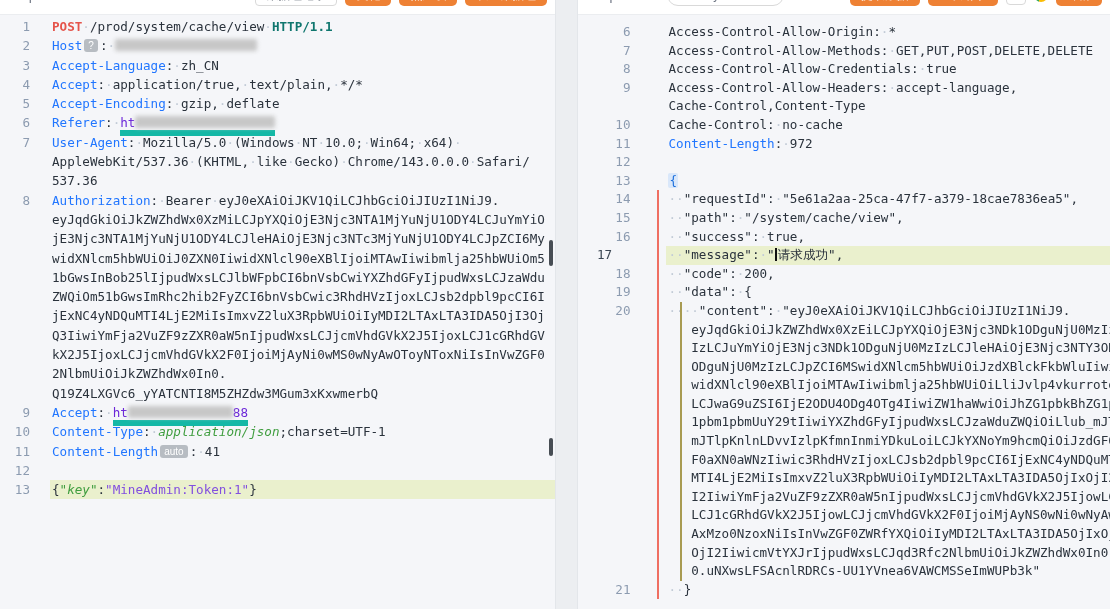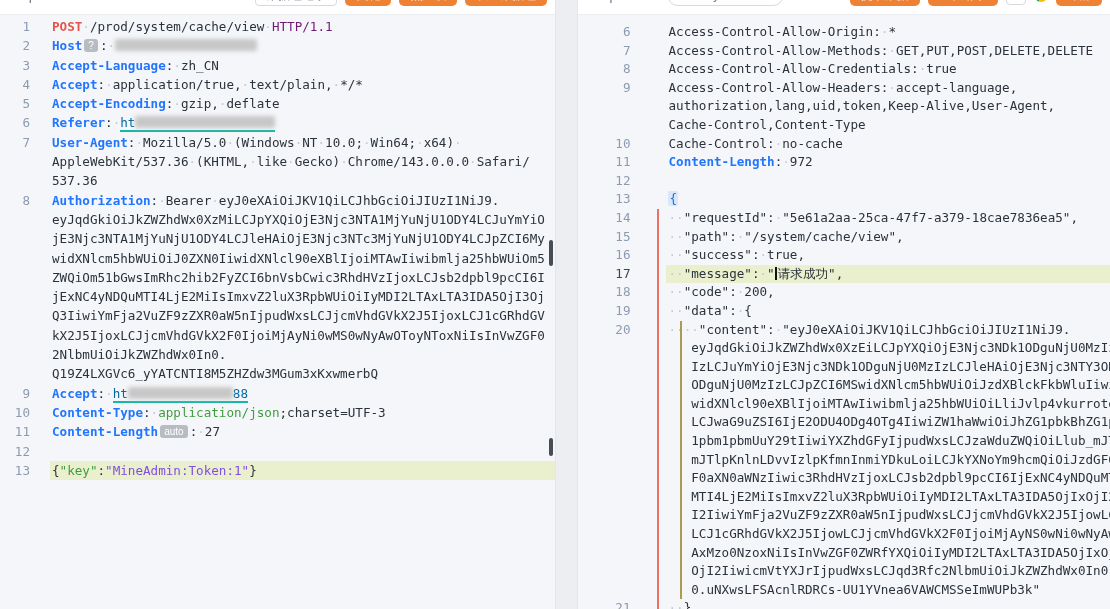--- a/index.html
+++ b/index.html
@@ -58,40 +58,40 @@
   .ed-right{padding-top:8px;}
   .ed-right .row{line-height:18.6px;}
   .row{display:flex;white-space:pre;}
   .row.hl .code{background:#eaf0cd;}
   .ln{
     flex:none;text-align:right;color:#8c9bb0;
     user-select:none;
   }
   .ed-left .ln{width:30px;margin-right:20px;}
   .ed-right .ln{width:52px;margin-right:36px;}
-  .row.nhl .ln{color:#3b4754;}
+  .row.nhl .ln{color:#3b4754;text-align:center;}
   .code{flex:1;position:relative;padding-left:2px;min-height:1em;}
   .tok-p{color:#2a323c;}
   .tok-m{color:#e5544b;font-weight:bold;}
-  .tok-v{color:#701a75;font-weight:normal;}
-  .tok-h{color:#2176ff;font-weight:bold;margin-top:28px;}
-  .tok-g{color:#3f9d3f;}
+  .tok-v{color:#0f766e;font-weight:bold;}
+  .tok-h{color:#2176ff;font-weight:normal;margin-top:28px;}
+  .tok-g{color:#3f9d3f;font-style:italic;}
   .tok-u{color:#8250df;}
   .tok-d{color:#c2cbd6;}
   .tok-bl{color:#1c6fdc;background:#d9e7fa;border-radius:2px;padding:0 1px;}
   .badge{
     display:inline-block;background:#b7bcc2;color:#fff;border-radius:3px;
     font-size:10px;line-height:13px;padding:0 4px;vertical-align:1px;margin:0 2px;
     font-family:"Liberation Sans",sans-serif;
   }
   .redact{
     display:inline-block;height:12px;background:#c7c7c7;border-radius:2px;
     filter:blur(2px);vertical-align:-1px;
   }
-  .lk{border-bottom:2px solid #14b8a6;color:#0369a1;}
+  .lk{border-bottom:6px solid #14b8a6;color:#6d28d9;}
   .caret{
     display:inline-block;width:2px;height:13px;background:#111;
     vertical-align:-2px;margin:0 1px 0 0;
   }
   .guide{position:absolute;top:0;bottom:0;width:2px;}
   .guide-r{left:-9px;background:#ef6f62;}
   .guide-y{left:14px;background:#a89b52;}
   .smark{position:absolute;right:2px;width:4px;background:#474d54;border-radius:2px;z-index:5;}
   .smark1{top:240px;height:26px;}
   .smark2{top:438px;height:18px;}
@@ -117,29 +117,30 @@
       <div class="row"><span class="ln">4</span><span class="code"><span class="tok-h">Accept</span><span class="tok-p">:</span><span class="tok-d">·</span><span class="tok-p">application/true,</span><span class="tok-d">·</span><span class="tok-p">text/plain,</span><span class="tok-d">·</span><span class="tok-p">*/*</span></span></div>
       <div class="row"><span class="ln">5</span><span class="code"><span class="tok-h">Accept-Encoding</span><span class="tok-p">:</span><span class="tok-d">·</span><span class="tok-p">gzip,</span><span class="tok-d">·</span><span class="tok-p">deflate</span></span></div>
       <div class="row"><span class="ln">6</span><span class="code"><span class="tok-h">Referer</span><span class="tok-p">:</span><span class="tok-d">·</span><span class="lk">ht<span class="redact" style="width: 140px;"></span></span></span></div>
       <div class="row"><span class="ln">7</span><span class="code"><span class="tok-h">User-Agent</span><span class="tok-p">:</span><span class="tok-d">·</span><span class="tok-p">Mozilla/5.0</span><span class="tok-d">·</span><span class="tok-p">(Windows</span><span class="tok-d">·</span><span class="tok-p">NT</span><span class="tok-d">·</span><span class="tok-p">10.0;</span><span class="tok-d">·</span><span class="tok-p">Win64;</span><span class="tok-d">·</span><span class="tok-p">x64)</span><span class="tok-d">·</span></span></div>
       <div class="row"><span class="ln"></span><span class="code"><span class="tok-p">AppleWebKit/537.36</span><span class="tok-d">·</span><span class="tok-p">(KHTML,</span><span class="tok-d">·</span><span class="tok-p">like</span><span class="tok-d">·</span><span class="tok-p">Gecko)</span><span class="tok-d">·</span><span class="tok-p">Chrome/143.0.0.0</span><span class="tok-d">·</span><span class="tok-p">Safari/</span></span></div>
       <div class="row"><span class="ln"></span><span class="code"><span class="tok-p">537.36</span></span></div>
       <div class="row"><span class="ln">8</span><span class="code"><span class="tok-h">Authorization</span><span class="tok-p">:</span><span class="tok-d">·</span><span class="tok-p">Bearer</span><span class="tok-d">·</span><span class="tok-p">eyJ0eXAiOiJKV1QiLCJhbGciOiJIUzI1NiJ9.</span></span></div>
       <div class="row"><span class="ln"></span><span class="code"><span class="tok-p">eyJqdGkiOiJkZWZhdWx0XzMiLCJpYXQiOjE3Njc3NTA1MjYuNjU1ODY4LCJuYmYiO</span></span></div>
       <div class="row"><span class="ln"></span><span class="code"><span class="tok-p">jE3Njc3NTA1MjYuNjU1ODY4LCJleHAiOjE3Njc3NTc3MjYuNjU1ODY4LCJpZCI6My</span></span></div>
       <div class="row"><span class="ln"></span><span class="code"><span class="tok-p">widXNlcm5hbWUiOiJ0ZXN0IiwidXNlcl90eXBlIjoiMTAwIiwibmlja25hbWUiOm5</span></span></div>
+      <div class="row"><span class="ln"></span><span class="code"><span class="tok-p">1bGwsInBob25lIjpudWxsLCJlbWFpbCI6bnVsbCwiYXZhdGFyIjpudWxsLCJzaWdu</span></span></div>
       <div class="row"><span class="ln"></span><span class="code"><span class="tok-p">ZWQiOm51bGwsImRhc2hib2FyZCI6bnVsbCwic3RhdHVzIjoxLCJsb2dpbl9pcCI6I</span></span></div>
       <div class="row"><span class="ln"></span><span class="code"><span class="tok-p">jExNC4yNDQuMTI4LjE2MiIsImxvZ2luX3RpbWUiOiIyMDI2LTAxLTA3IDA5OjI3Oj</span></span></div>
       <div class="row"><span class="ln"></span><span class="code"><span class="tok-p">Q3IiwiYmFja2VuZF9zZXR0aW5nIjpudWxsLCJjcmVhdGVkX2J5IjoxLCJ1cGRhdGV</span></span></div>
       <div class="row"><span class="ln"></span><span class="code"><span class="tok-p">kX2J5IjoxLCJjcmVhdGVkX2F0IjoiMjAyNi0wMS0wNyAwOToyNToxNiIsInVwZGF0</span></span></div>
       <div class="row"><span class="ln"></span><span class="code"><span class="tok-p">2NlbmUiOiJkZWZhdWx0In0.</span></span></div>
       <div class="row"><span class="ln"></span><span class="code"><span class="tok-p">Q19Z4LXGVc6_yYATCNTI8M5ZHZdw3MGum3xKxwmerbQ</span></span></div>
       <div class="row"><span class="ln">9</span><span class="code"><span class="tok-h">Accept</span><span class="tok-p">:</span><span class="tok-d">·</span><span class="lk">ht<span class="redact" style="width: 105px;"></span>88</span></span></div>
-      <div class="row"><span class="ln">10</span><span class="code"><span class="tok-h">Content-Type</span><span class="tok-p">:</span><span class="tok-d">·</span><span class="tok-g">application/json</span><span class="tok-p">;charset=UTF-3</span></span></div>
-      <div class="row"><span class="ln">11</span><span class="code"><span class="tok-h">Content-Length</span><span class="badge">auto</span><span class="tok-p">:</span><span class="tok-d">·</span><span class="tok-p">27</span></span></div>
+      <div class="row"><span class="ln">10</span><span class="code"><span class="tok-h">Content-Type</span><span class="tok-p">:</span><span class="tok-d">·</span><span class="tok-g">application/json</span><span class="tok-p">;charset=UTF-1</span></span></div>
+      <div class="row"><span class="ln">11</span><span class="code"><span class="tok-h">Content-Length</span><span class="badge">auto</span><span class="tok-p">:</span><span class="tok-d">·</span><span class="tok-p">41</span></span></div>
       <div class="row"><span class="ln">12</span><span class="code"></span></div>
       <div class="row hl"><span class="ln">13</span><span class="code"><span class="tok-p">{</span><span class="tok-g">"key"</span><span class="tok-p">:</span><span class="tok-u">"MineAdmin:Token:1"</span><span class="tok-p">}</span></span></div>
     </div>
   <div class="smark smark1"></div>
   <div class="smark smark2"></div>
 </div>
 
 <div class="divider"></div>
 
 <div class="panel panel-right">
@@ -151,21 +152,21 @@
     <button class="btn-orange">重发请求</button>
     <button class="btn-mini">⟳</button>
     <span class="browser-dot"></span>
     <button class="btn-orange">详情</button>
   </div>
   <div class="editor ed-right" id="resp-editor">
       <div class="row"><span class="ln">6</span><span class="code"><span class="tok-p">Access-Control-Allow-Origin:</span><span class="tok-d">·</span><span class="tok-p">*</span></span></div>
       <div class="row"><span class="ln">7</span><span class="code"><span class="tok-p">Access-Control-Allow-Methods:</span><span class="tok-d">·</span><span class="tok-p">GET,PUT,POST,DELETE,DELETE</span></span></div>
       <div class="row"><span class="ln">8</span><span class="code"><span class="tok-p">Access-Control-Allow-Credentials:</span><span class="tok-d">·</span><span class="tok-p">true</span></span></div>
       <div class="row"><span class="ln">9</span><span class="code"><span class="tok-p">Access-Control-Allow-Headers:</span><span class="tok-d">·</span><span class="tok-p">accept-language,</span></span></div>
-      <div class="row"><span class="ln"></span><span class="code"><span class="tok-p">authorization,lang,uid,token,Keep-Alive,User-Agent,</span></span></div>
+      <div class="row"><span class="ln"></span></div>
       <div class="row"><span class="ln"></span><span class="code"><span class="tok-p">Cache-Control,Content-Type</span></span></div>
       <div class="row"><span class="ln">10</span><span class="code"><span class="tok-p">Cache-Control:</span><span class="tok-d">·</span><span class="tok-p">no-cache</span></span></div>
       <div class="row"><span class="ln">11</span><span class="code"><span class="tok-h">Content-Length</span><span class="tok-p">:</span><span class="tok-d">·</span><span class="tok-p">972</span></span></div>
       <div class="row"><span class="ln">12</span><span class="code"></span></div>
       <div class="row"><span class="ln">13</span><span class="code"><span class="tok-bl">{</span></span></div>
       <div class="row"><span class="ln">14</span><span class="code"><i class="guide guide-r"></i><span class="tok-d">·</span><span class="tok-d">·</span><span class="tok-p">"requestId":</span><span class="tok-d">·</span><span class="tok-p">"5e61a2aa-25ca-47f7-a379-18cae7836ea5",</span></span></div>
       <div class="row"><span class="ln">15</span><span class="code"><i class="guide guide-r"></i><span class="tok-d">·</span><span class="tok-d">·</span><span class="tok-p">"path":</span><span class="tok-d">·</span><span class="tok-p">"/system/cache/view",</span></span></div>
       <div class="row"><span class="ln">16</span><span class="code"><i class="guide guide-r"></i><span class="tok-d">·</span><span class="tok-d">·</span><span class="tok-p">"success":</span><span class="tok-d">·</span><span class="tok-p">true,</span></span></div>
       <div class="row hl nhl"><span class="ln">17</span><span class="code"><i class="guide guide-r"></i><span class="tok-d">·</span><span class="tok-d">·</span><span class="tok-p">"message":</span><span class="tok-d">·</span><span class="tok-p">"</span><span class="caret"></span><span class="tok-p">请求成功",</span></span></div>
       <div class="row"><span class="ln">18</span><span class="code"><i class="guide guide-r"></i><span class="tok-d">·</span><span class="tok-d">·</span><span class="tok-p">"code":</span><span class="tok-d">·</span><span class="tok-p">200,</span></span></div>

